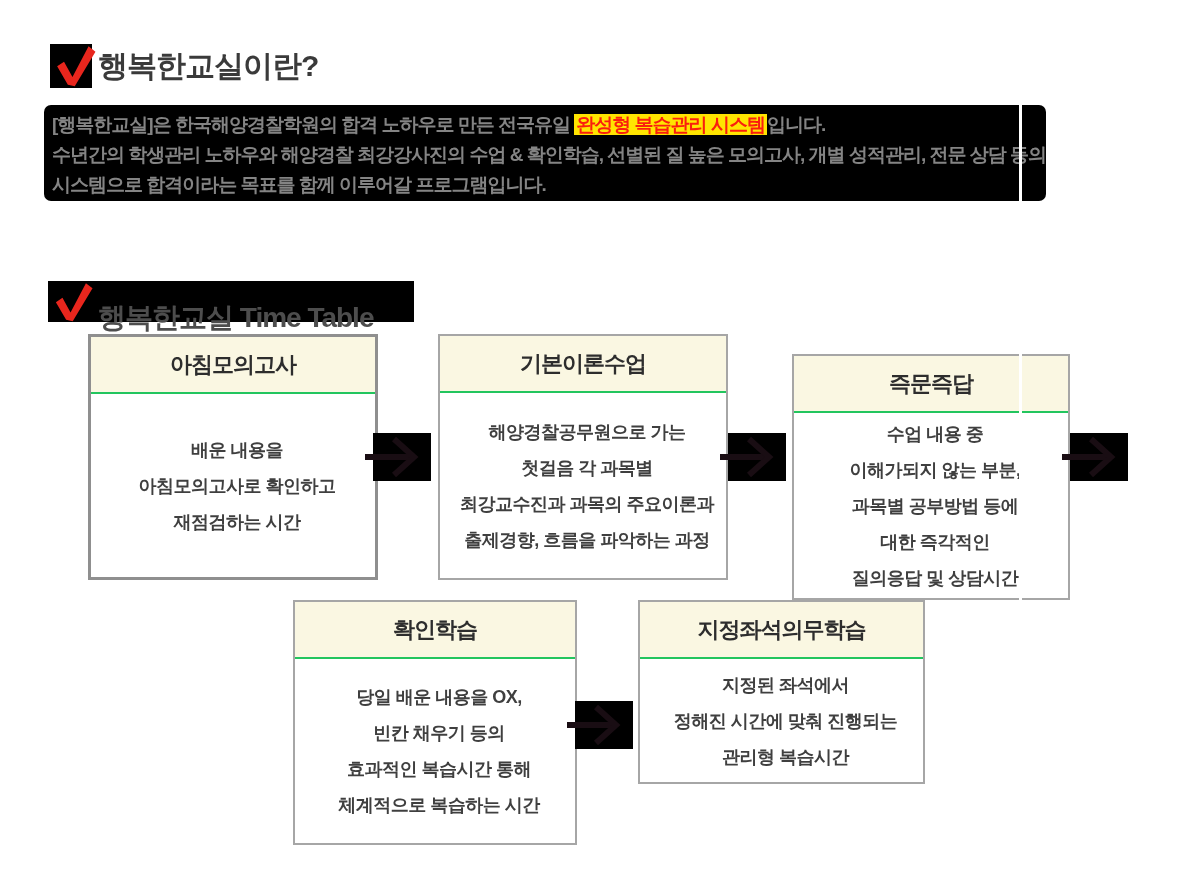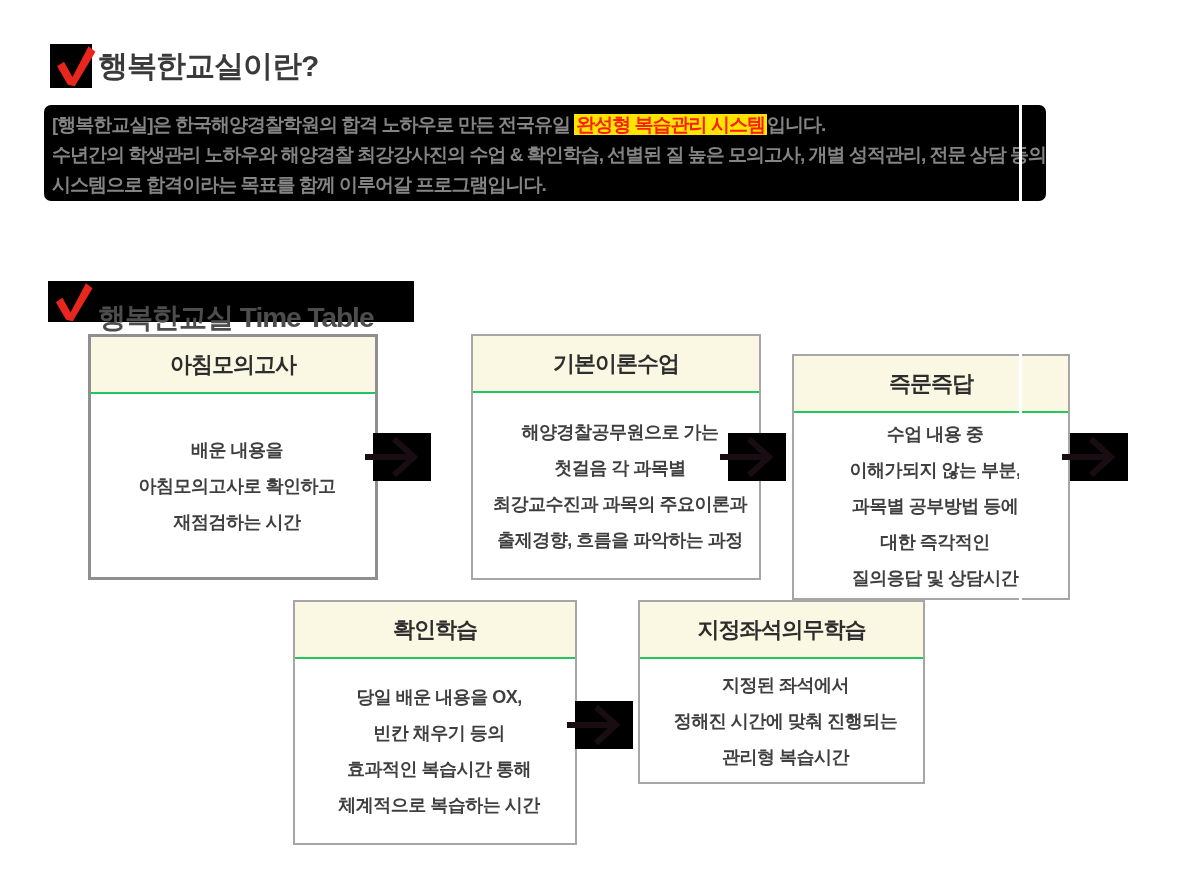--- a/index.html
+++ b/index.html
@@ -102,21 +102,21 @@
     text-align: center;
     white-space: pre;
     font-size: 18px; font-weight: 600;
     line-height: 36px;
     color: var(--card_body_text, #3f3f3f);
     letter-spacing: -0.5px;
     padding-left: 8px;
   }
 
   .card1 { left: 88px;  top: 334px; width: 290px; height: 246px; }
-  .card2 { left: 438px; top: 334px; width: 290px; height: 246px; margin-left: 33px; }
+  .card2 { left: 438px; top: 334px; width: 290px; height: 246px; }
   .card3 { left: 792px; top: 354px; width: 278px; height: 246px; }
   .card4 { left: 293px; top: 600px; width: 284px; height: 245px; }
   .card5 { left: 638px; top: 600px; width: 287px; height: 184px; }
 
   .arrow { width: 66px; height: 48px; z-index: 5; }
   .arrow1 { left: 365px;  top: 433px; }
   .arrow2 { left: 720px;  top: 433px; }
   .arrow3 { left: 1062px; top: 433px; }
   .arrow4 { left: 567px;  top: 701px; }
 

